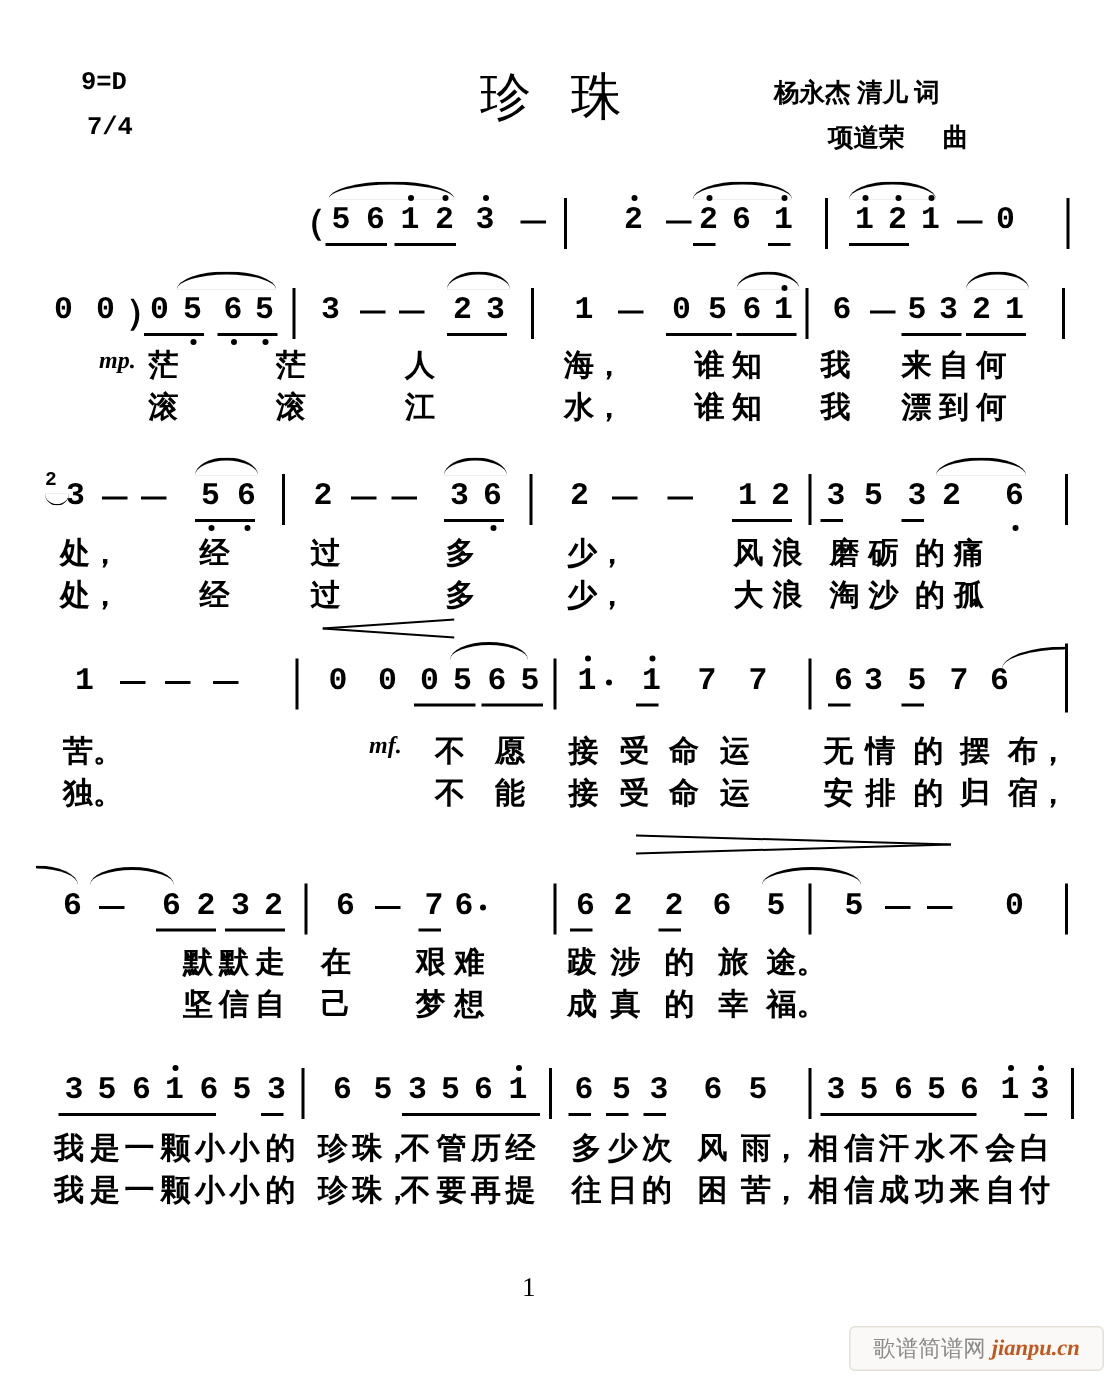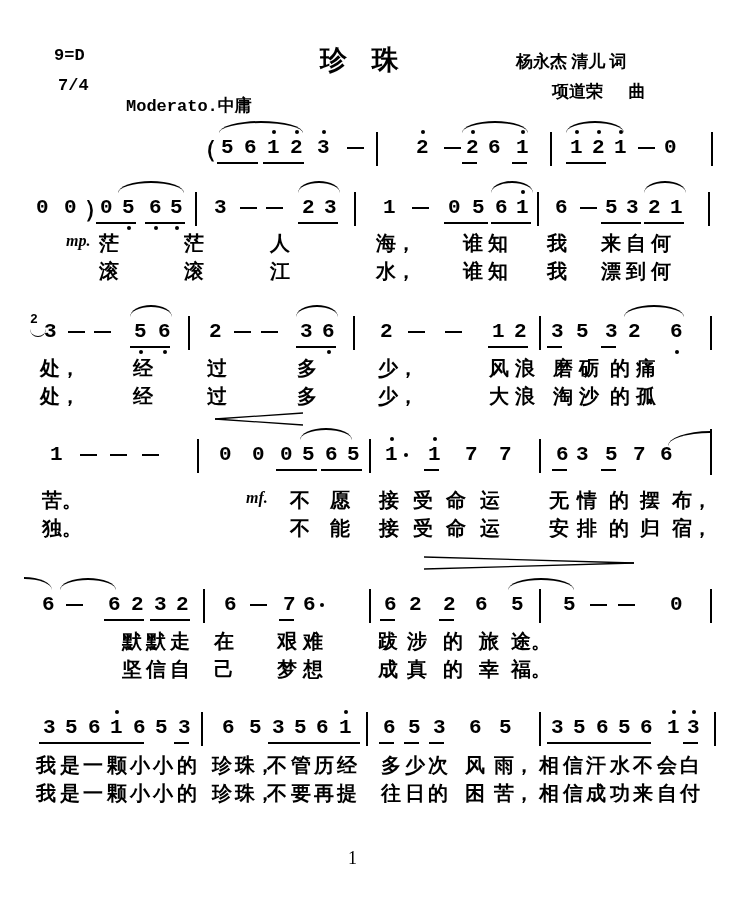--- a/index.html
+++ b/index.html
@@ -1,20 +1,20 @@
 <!DOCTYPE html>
 <html><head>
 <meta charset="utf-8">
 <style>
   html,body{margin:0;padding:0;background:#fff;}
   .sheet{position:relative;width:740px;height:920px;background:#ffffff;color:#000;
          font-family:"Liberation Serif",serif;overflow:hidden;}
   .hdr{position:absolute;white-space:pre;}
   .mono{font-family:"Liberation Mono",monospace;font-weight:bold;}
-  .title{font-size:27px;font-weight:bold;letter-spacing:9px;}
+  .title{font-size:34px;font-weight:normal;letter-spacing:9px;}
   .credit{font-size:17px;font-weight:bold;white-space:pre;}
   .note{position:absolute;font-family:"Liberation Mono",monospace;font-weight:bold;
         font-size:21px;line-height:24px;}
   .grace{font-size:13px;line-height:14px;}
   .paren{font-family:"Liberation Serif",serif;font-size:24px;line-height:26px;font-weight:bold;}
   .dash{position:absolute;width:17px;height:2px;background:#000;}
   .bar{position:absolute;width:2px;background:#000;}
   .under{position:absolute;height:2px;background:#000;}
   .odot{position:absolute;width:4px;height:4px;border-radius:50%;background:#000;}
   .adot{position:absolute;width:4px;height:4px;border-radius:50%;background:#000;}
@@ -36,21 +36,20 @@
       display:flex;align-items:center;justify-content:center;gap:4px;}
   .wm-cn{font-size:15px;color:#8b8b8b;font-family:"Liberation Serif",serif;}
   .wm-site{font-size:15px;font-weight:bold;font-style:italic;}
 </style>
 </head>
 <body>
 
 <div class="sheet" id="sheet">
   <div class="hdr mono" style="left:54px;top:46px;font-size:17px;">9=D</div>
   <div class="hdr mono" style="left:58px;top:76px;font-size:17px;">7/4</div>
-  <div class="hdr mono" style="left:126px;top:94px;font-size:17px;">Moderato.中庸</div>
   <div class="hdr title" style="left:320px;top:42px;">珍 珠</div>
   <div class="hdr credit" style="left:516px;top:50px;">杨永杰 清儿 词</div>
   <div class="hdr credit" style="left:552px;top:80px;">项道荣　  曲</div>
 
   <div id="score-layer">
       <div class="note paren" style="left: 193px; top: 136px;">（</div>
       <div class="note" style="left: 221px; top: 136px;">5</div>
       <div class="note" style="left: 244px; top: 136px;">6</div>
       <div class="note" style="left: 267px; top: 136px;">1</div>
       <div class="odot" style="left: 272px; top: 130px;"></div>
@@ -423,13 +422,17 @@
       <div class="lyr" style="left: 563px; top: 780px;">信</div>
       <div class="lyr" style="left: 586px; top: 780px;">成</div>
       <div class="lyr" style="left: 610px; top: 780px;">功</div>
       <div class="lyr" style="left: 633px; top: 780px;">来</div>
       <div class="lyr" style="left: 657px; top: 780px;">自</div>
       <div class="lyr" style="left: 680px; top: 780px;">付</div>
     </div>
 
   <div class="pageno">1</div>
 
+  <div class="wm">
+    <span class="wm-cn">歌谱简谱网</span>
+    <span class="wm-site" id="wm-site" style="color: rgb(194, 87, 29);">jianpu.cn</span>
+  </div>
 </div>
 
 </body></html>

